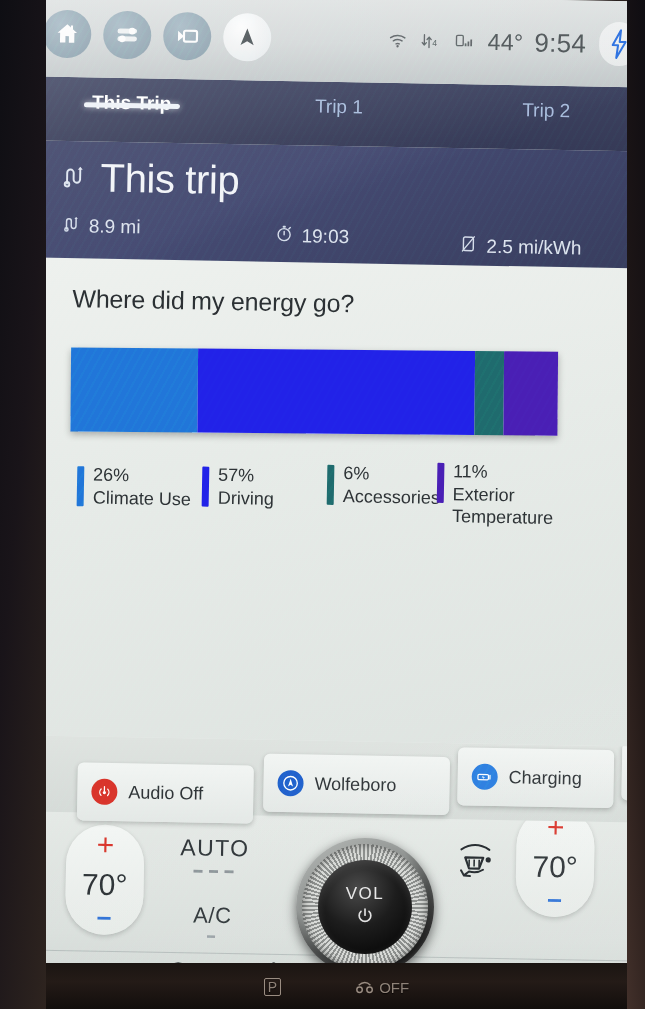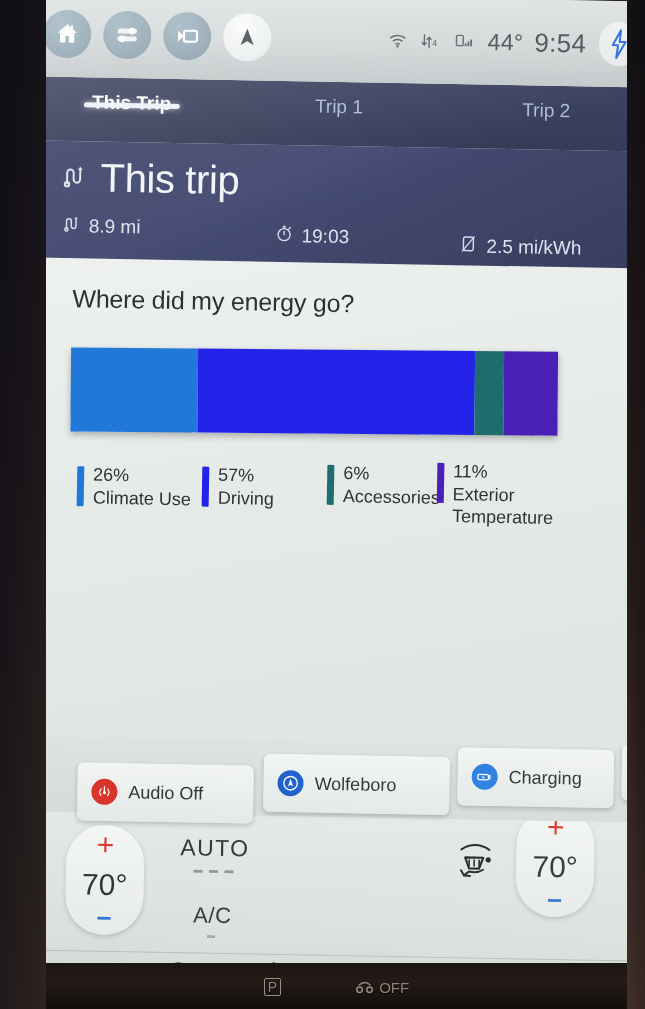--- a/index.html
+++ b/index.html
@@ -486,20 +486,32 @@
               <i></i>
             </span>
         </div>
       </div>
     </div>
 
     <div class="moire"></div>
     <div class="glare"></div>
   </div>
 
+  <div class="knob-hole" style="top:838px; left:296px;">
+    <div class="knob-ring"></div>
+    <div class="knob-face">
+      <span class="vol">VOL</span>
+      <span>
+        <svg width="20" height="20" viewBox="0 0 24 24">
+          <path d="M12 3.6v7.4" stroke="#e2e2e2" stroke-width="2" stroke-linecap="round"></path>
+          <path d="M7.2 6.4a7 7 0 1 0 9.6 0" fill="none" stroke="#e2e2e2" stroke-width="2" stroke-linecap="round"></path>
+        </svg>
+      </span>
+    </div>
+  </div>
 
   <div class="dash-left"></div>
   <div class="dash-right"></div>
   <div class="dash-bottom"></div>
 
   <div class="physbtns">
     <span class="pb">
       <span class="bx">P</span>
     </span>
     <span class="pb">

